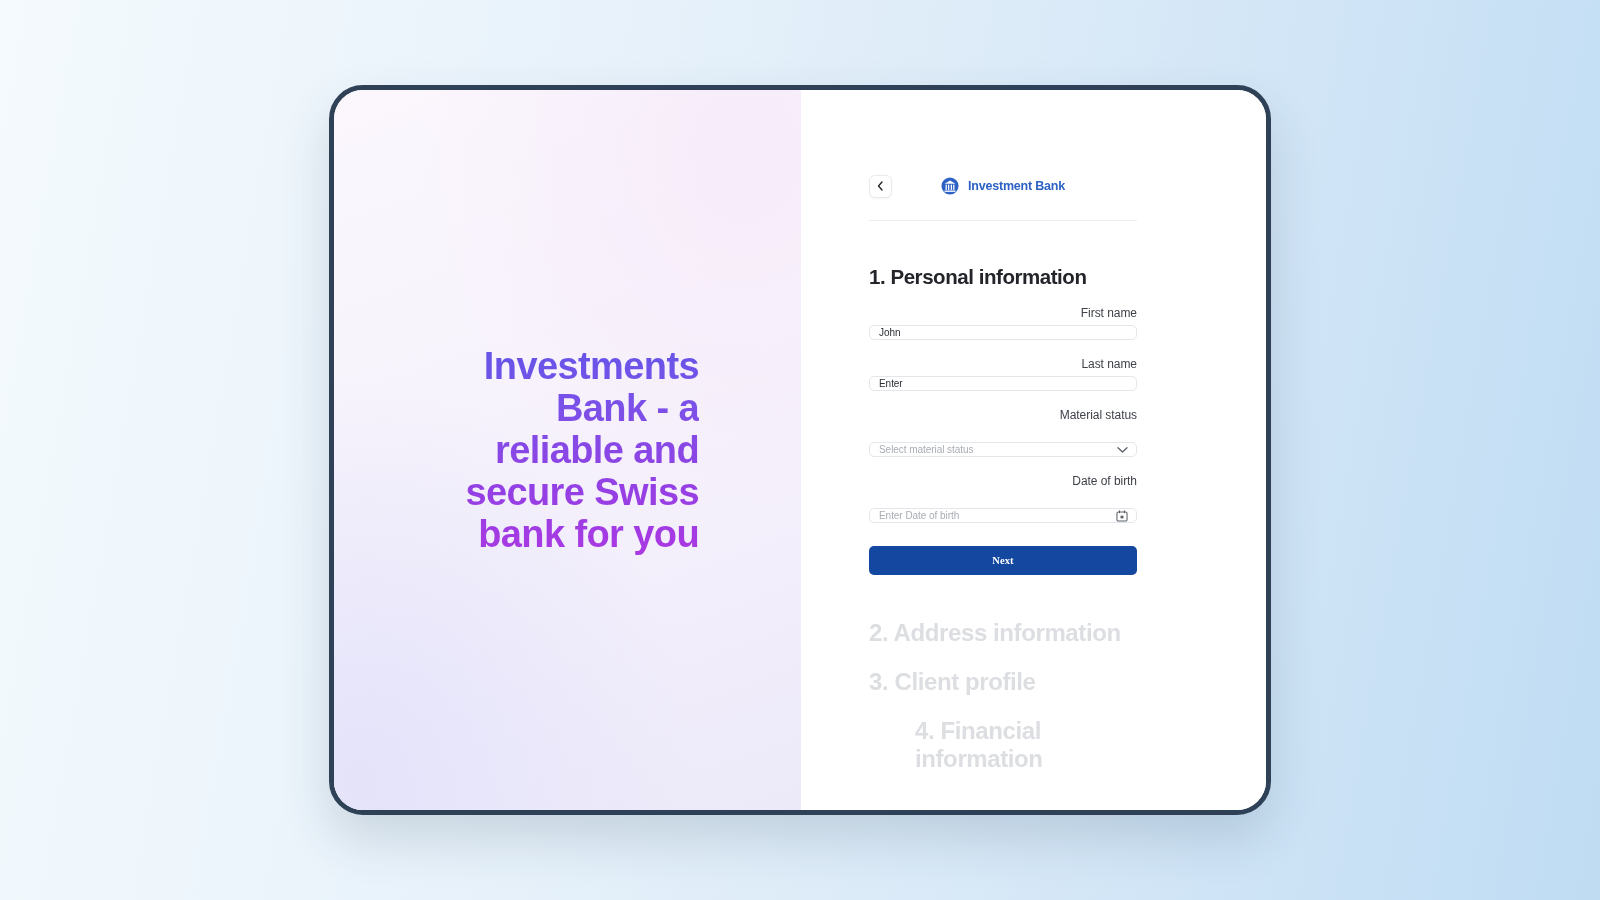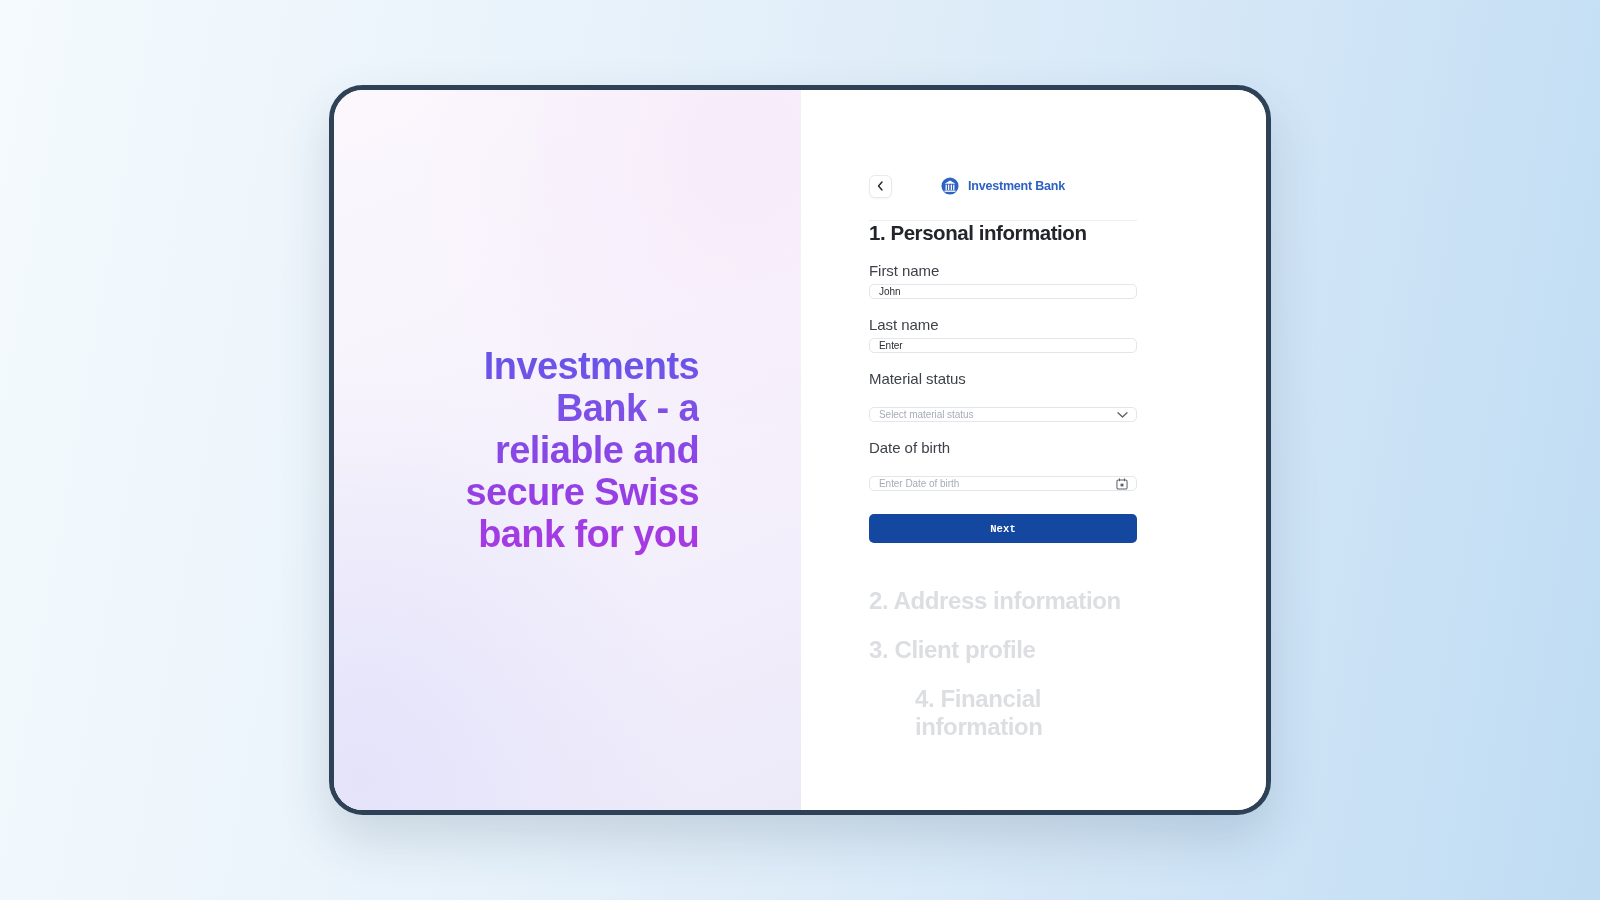--- a/index.html
+++ b/index.html
@@ -133,31 +133,33 @@
     background: #eceef1;
     margin-top: 20px;
   }
 
   
   .step-title {
     font-size: 20.5px;
     font-weight: 700;
     color: #23252b;
     letter-spacing: -.45px;
+    margin-top: 44px;
   }
 
   
   .field { margin-top: 17px; }
   .field:first-of-type { margin-top: 22px; }
 
   .field-label {
-    font-size: 15px;
+    font-size: 12px;
     color: #3e4248;
     letter-spacing: -.05px;
     margin-bottom: 5px;
+    text-align: right;
   }
 
   .input-shell {
     position: relative;
     height: 15px;
     border: 1px solid #e3e6ea;
     border-radius: 5px;
     background: #ffffff;
     display: flex;
     align-items: center;
@@ -187,21 +189,21 @@
   .next-button {
     margin-top: 23px;
     width: 100%;
     height: 29px;
     border: none;
     border-radius: 5px;
     background: #14479f;
     color: #ffffff;
     font-size: 10.5px;
     font-weight: 700;
-    font-family: Liberation Mono, monospace;
+    font-family: Liberation Serif, serif;
     letter-spacing: .1px;
     cursor: pointer;
   }
 
   
   .inactive-steps { margin-top: 44px; }
 
   .inactive-step {
     font-size: 24px;
     font-weight: 700;

